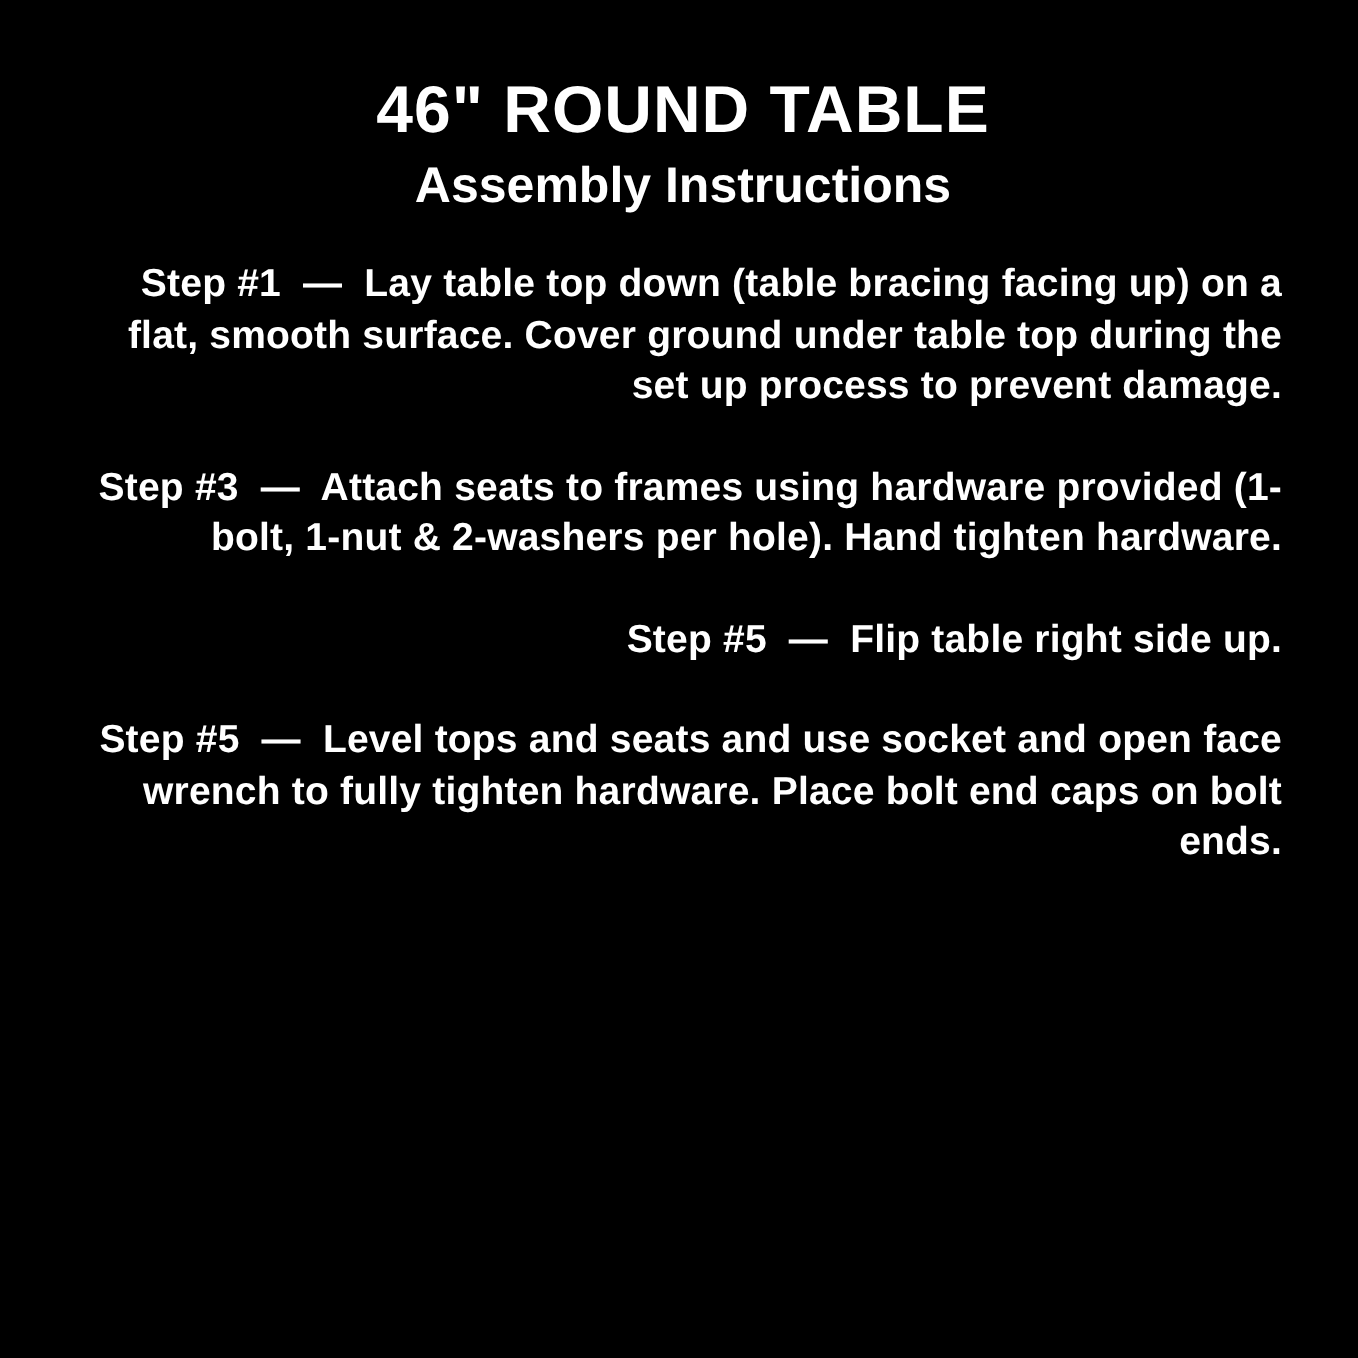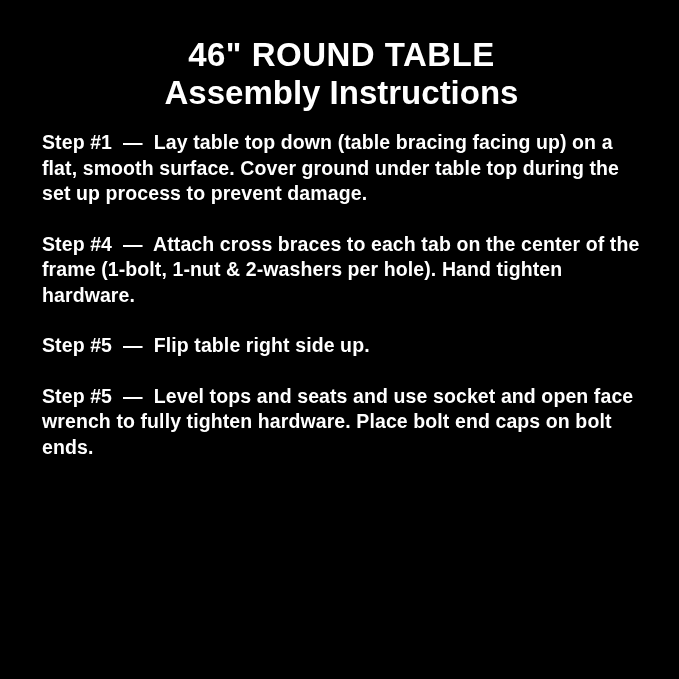--- a/index.html
+++ b/index.html
@@ -27,42 +27,43 @@
     text-align: center;
     margin-bottom: 22px;
   }
   .title {
     font-size: 33px;
     line-height: 38px;
     margin: 0 0 4px 0;
     letter-spacing: 0.5px;
   }
   .subtitle {
-    font-size: 33px;
+    font-size: 25px;
     line-height: 30px;
     margin: 0;
   }
   .steps p.step {
     font-size: 19.5px;
     line-height: 25.5px;
     margin: 0 0 25px 0;
     white-space: pre-wrap;
     letter-spacing: 0.1px;
+    text-align: right;
   }
 </style>
 </head>
 <body>
 
 <div class="sheet">
 
   <div class="header">
     <h1 class="title">46" ROUND TABLE</h1>
     <h2 class="subtitle">Assembly Instructions</h2>
   </div>
 
   <div class="steps">
     <p class="step">Step #1  —  Lay table top down (table bracing facing up) on a flat, smooth surface. Cover ground under table top during the set up process to prevent damage.</p>
-    <p class="step">Step #4  —  Attach cross braces to each tab on the center of the frame (1-bolt, 1-nut &amp; 2-washers per hole). Hand tighten hardware.</p>
+    <p class="step">Step #3  —  Attach seats to frames using hardware provided (1-bolt, 1-nut &amp; 2-washers per hole). Hand tighten hardware.</p>
     <p class="step">Step #5  —  Flip table right side up.</p>
     <p class="step">Step #5  —  Level tops and seats and use socket and open face wrench to fully tighten hardware. Place bolt end caps on bolt ends.</p>
   </div>
 
 </div>
 
 </body></html>

